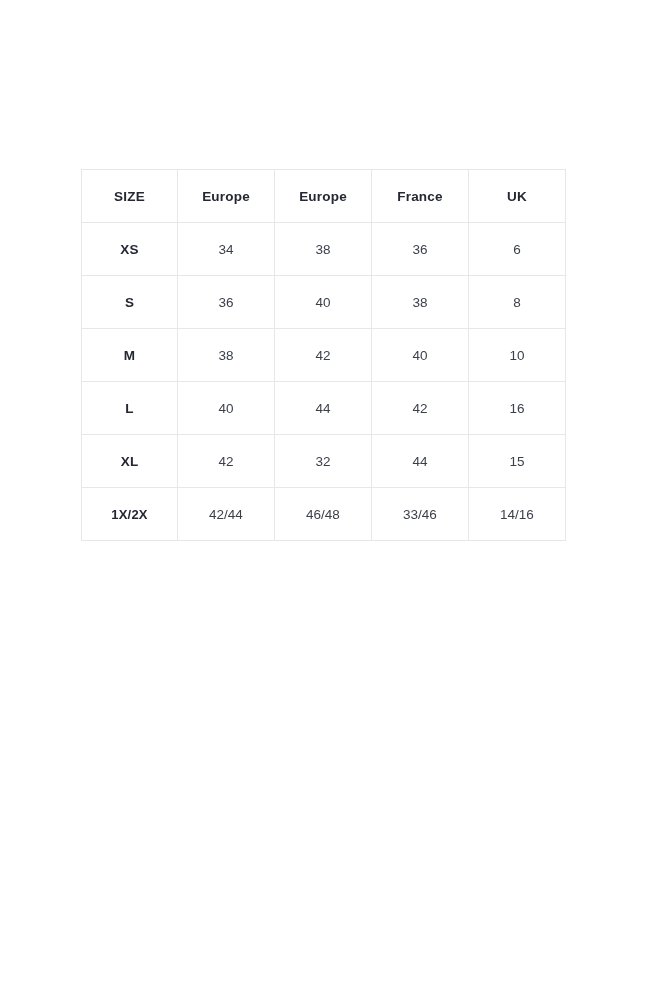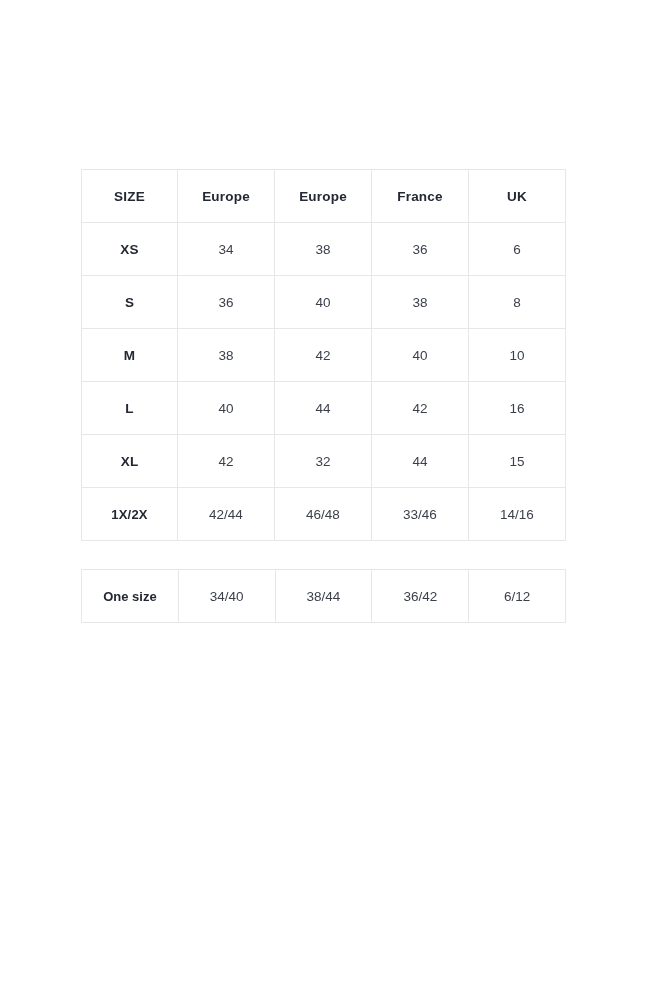--- a/index.html
+++ b/index.html
@@ -156,24 +156,17 @@
 
     <table class="extra-table">
       <colgroup>
         <col class="c-size">
         <col class="c-rest">
         <col class="c-rest">
         <col class="c-rest">
         <col class="c-rest">
       </colgroup>
       <tbody>
-        <tr>
-          <td class="size-cell">One size</td>
-          <td>34/40</td>
-          <td>38/44</td>
-          <td>36/42</td>
-          <td>6/12</td>
-        </tr>
       </tbody>
     </table>
 
   </div>
 </div>
 
 </body></html>

